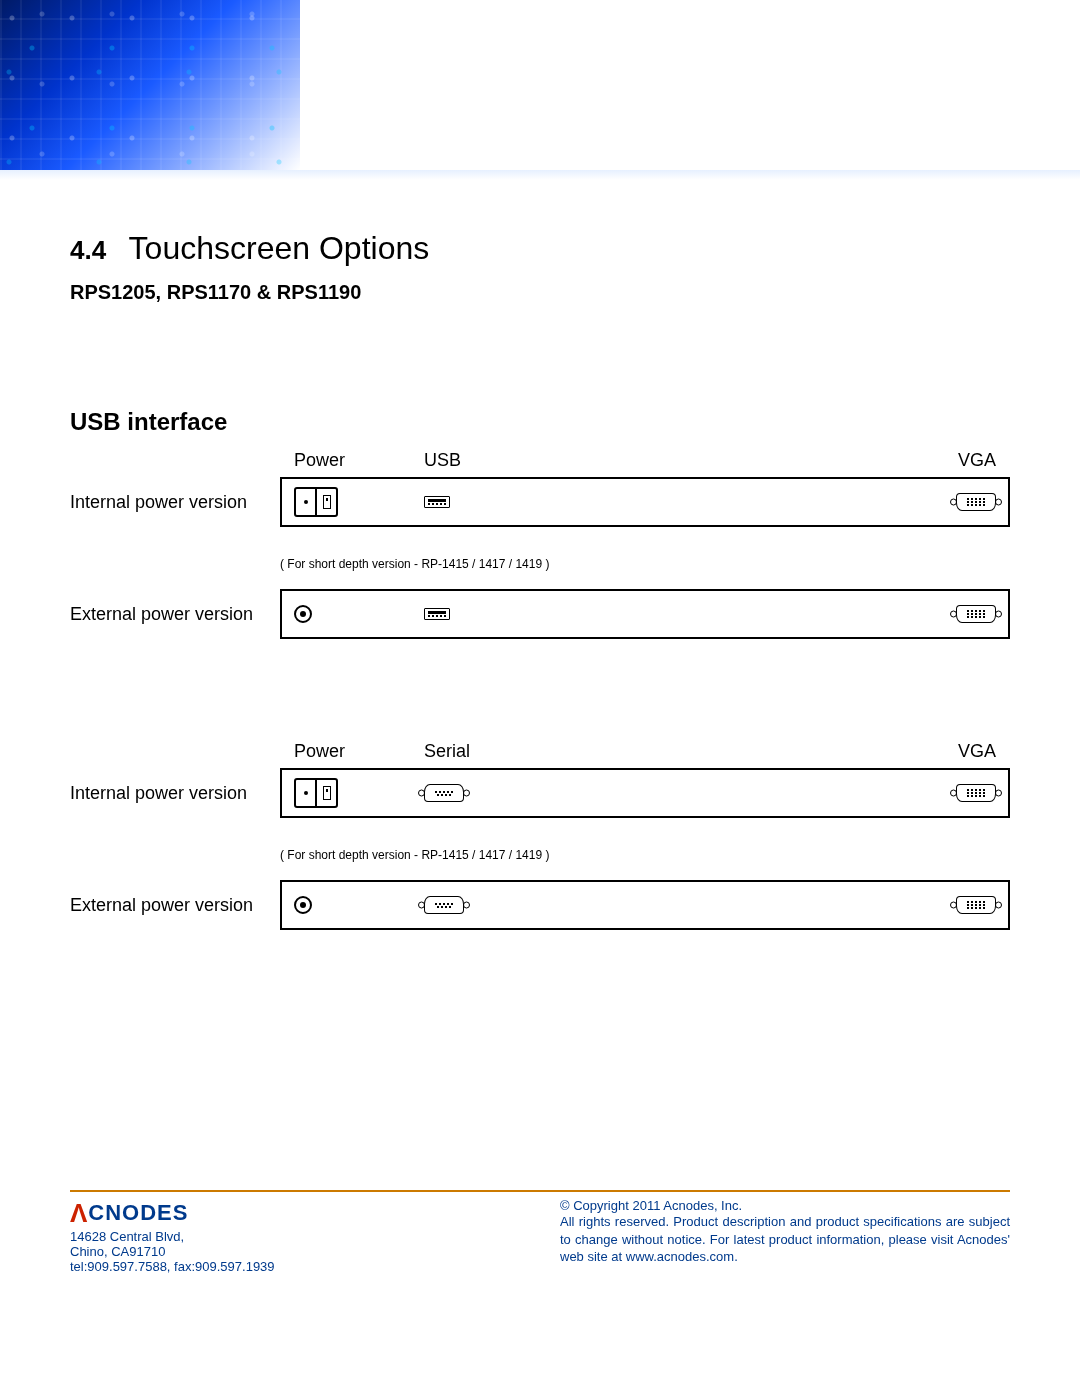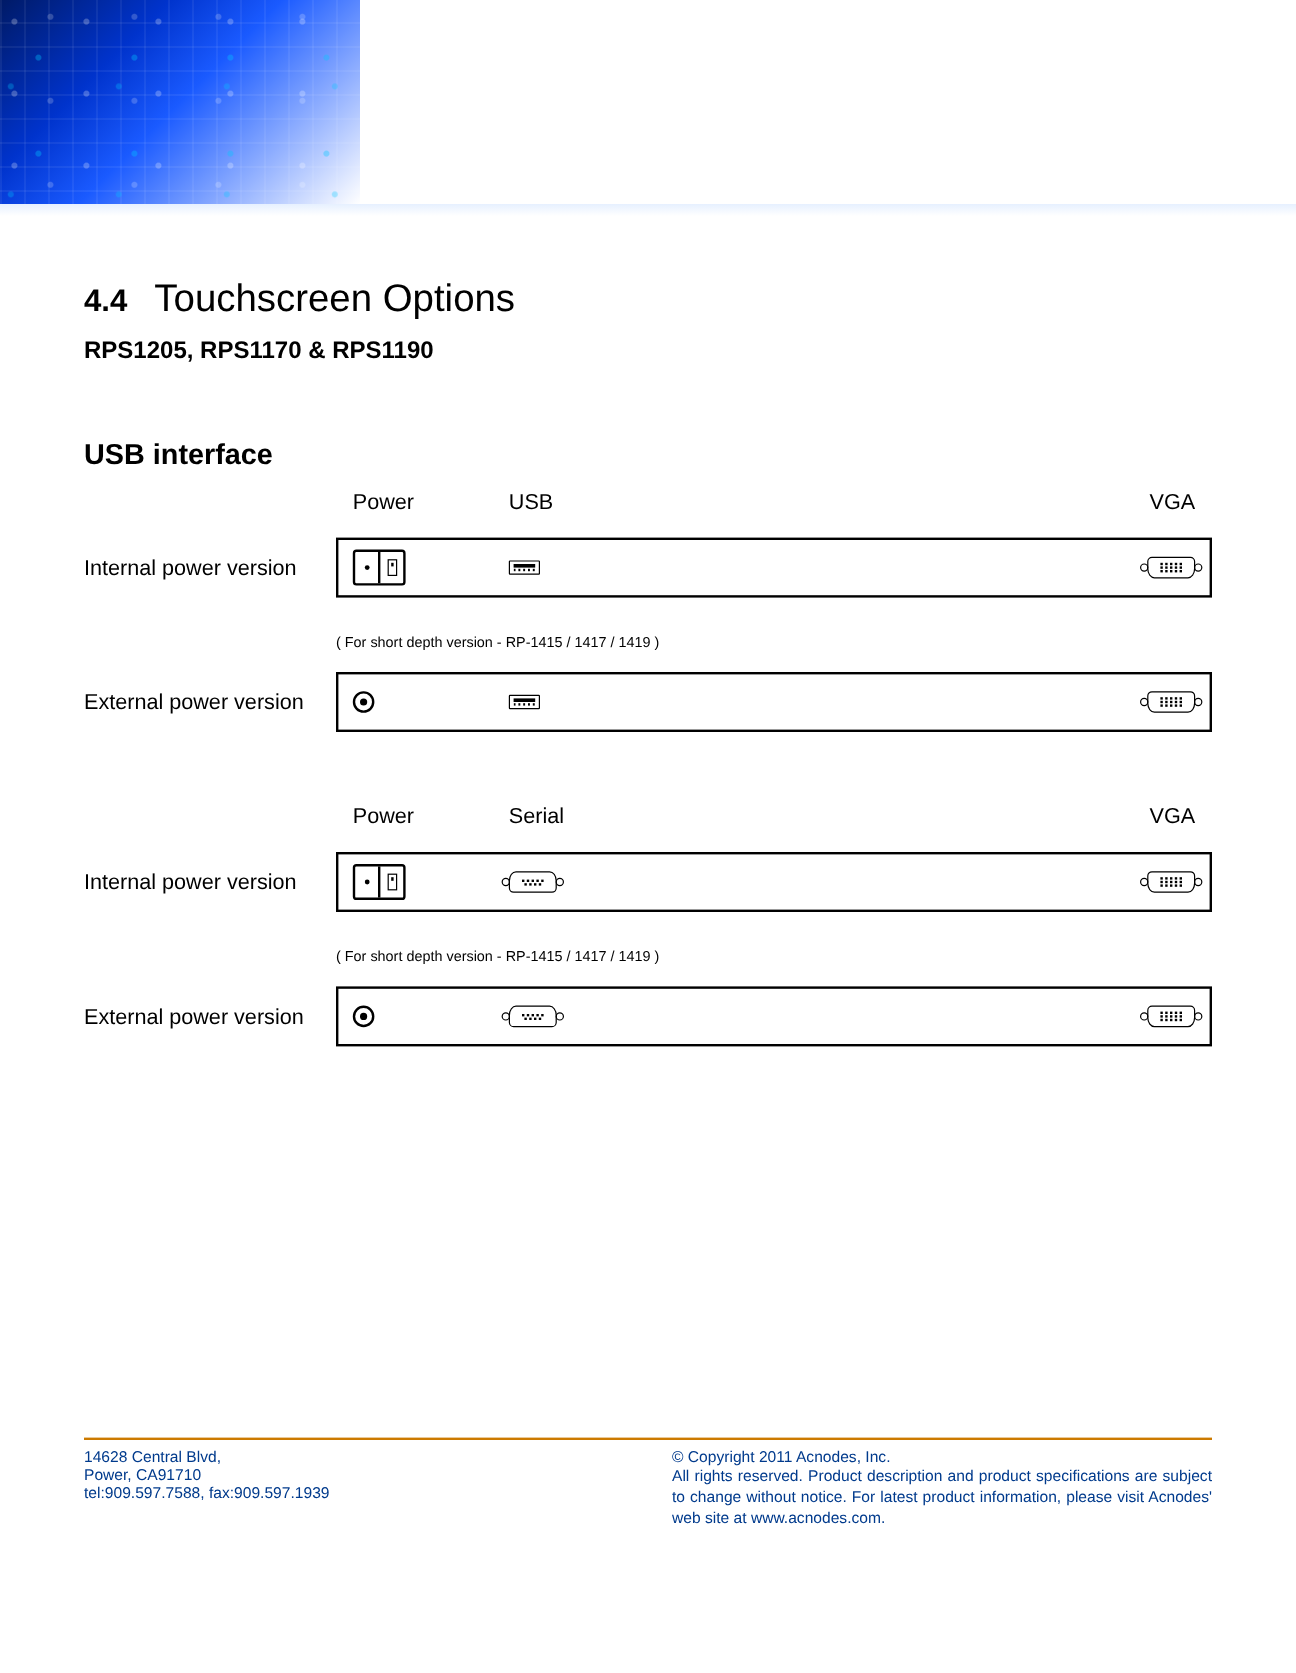--- a/index.html
+++ b/index.html
@@ -34,34 +34,34 @@
   .header-fade {
     height: 10px;
     background: linear-gradient(180deg,#e6f0ff 0%, #ffffff 100%);
   }
   .content {
     padding: 50px 70px 0 70px;
   }
   .section-number { font-weight: bold; font-size: 26px; }
   .section-title  { font-weight: normal; font-size: 32px; margin-left: 18px; }
   .models { font-weight: bold; font-size: 20px; margin-top: 12px; line-height: 1.35; }
-  .iface-block { margin-top: 60px; }
+  .iface-block { margin-top: 102px; }
   .iface-title { font-weight: bold; font-size: 24px; margin-bottom: 14px; }
 
   .port-row {
     display: grid;
     grid-template-columns: 200px 1fr;
     align-items: center;
     gap: 10px;
   }
   .port-labels {
     display: grid;
     grid-template-columns: 130px 1fr 90px;
     font-size: 18px;
-    padding: 0 14px 19px 14px;
+    padding: 0 14px 6px 14px;
   }
   .port-labels .c2 { text-align:left; }
   .port-labels .c3 { text-align:right; }
   .row-label { font-size: 18px; }
   .panel {
     border: 2px solid #000;
     height: 50px;
     display: grid;
     grid-template-columns: 130px 1fr 90px;
     align-items: center;
@@ -376,22 +376,23 @@
       </div>
     </div>
   </div>
 
 </div>
 
 <div class="footer">
   <div class="footer-rule"></div>
   <div class="footer-grid">
     <div>
+      <div class="brand"><span class="caret">Λ</span><span>CNODES</span></div>
       <div>14628 Central Blvd,</div>
-      <div>Power, CA91710</div>
+      <div>Chino, CA91710</div>
       <div>tel:909.597.7588, fax:909.597.1939</div>
     </div>
     <div>
       <div>© Copyright 2011 Acnodes, Inc.</div>
       <div class="legal">All rights reserved. Product description and product specifications are subject to change without notice. For latest product information, please visit Acnodes' web site at www.acnodes.com.</div>
     </div>
   </div>
 </div>
 
 </body></html>

